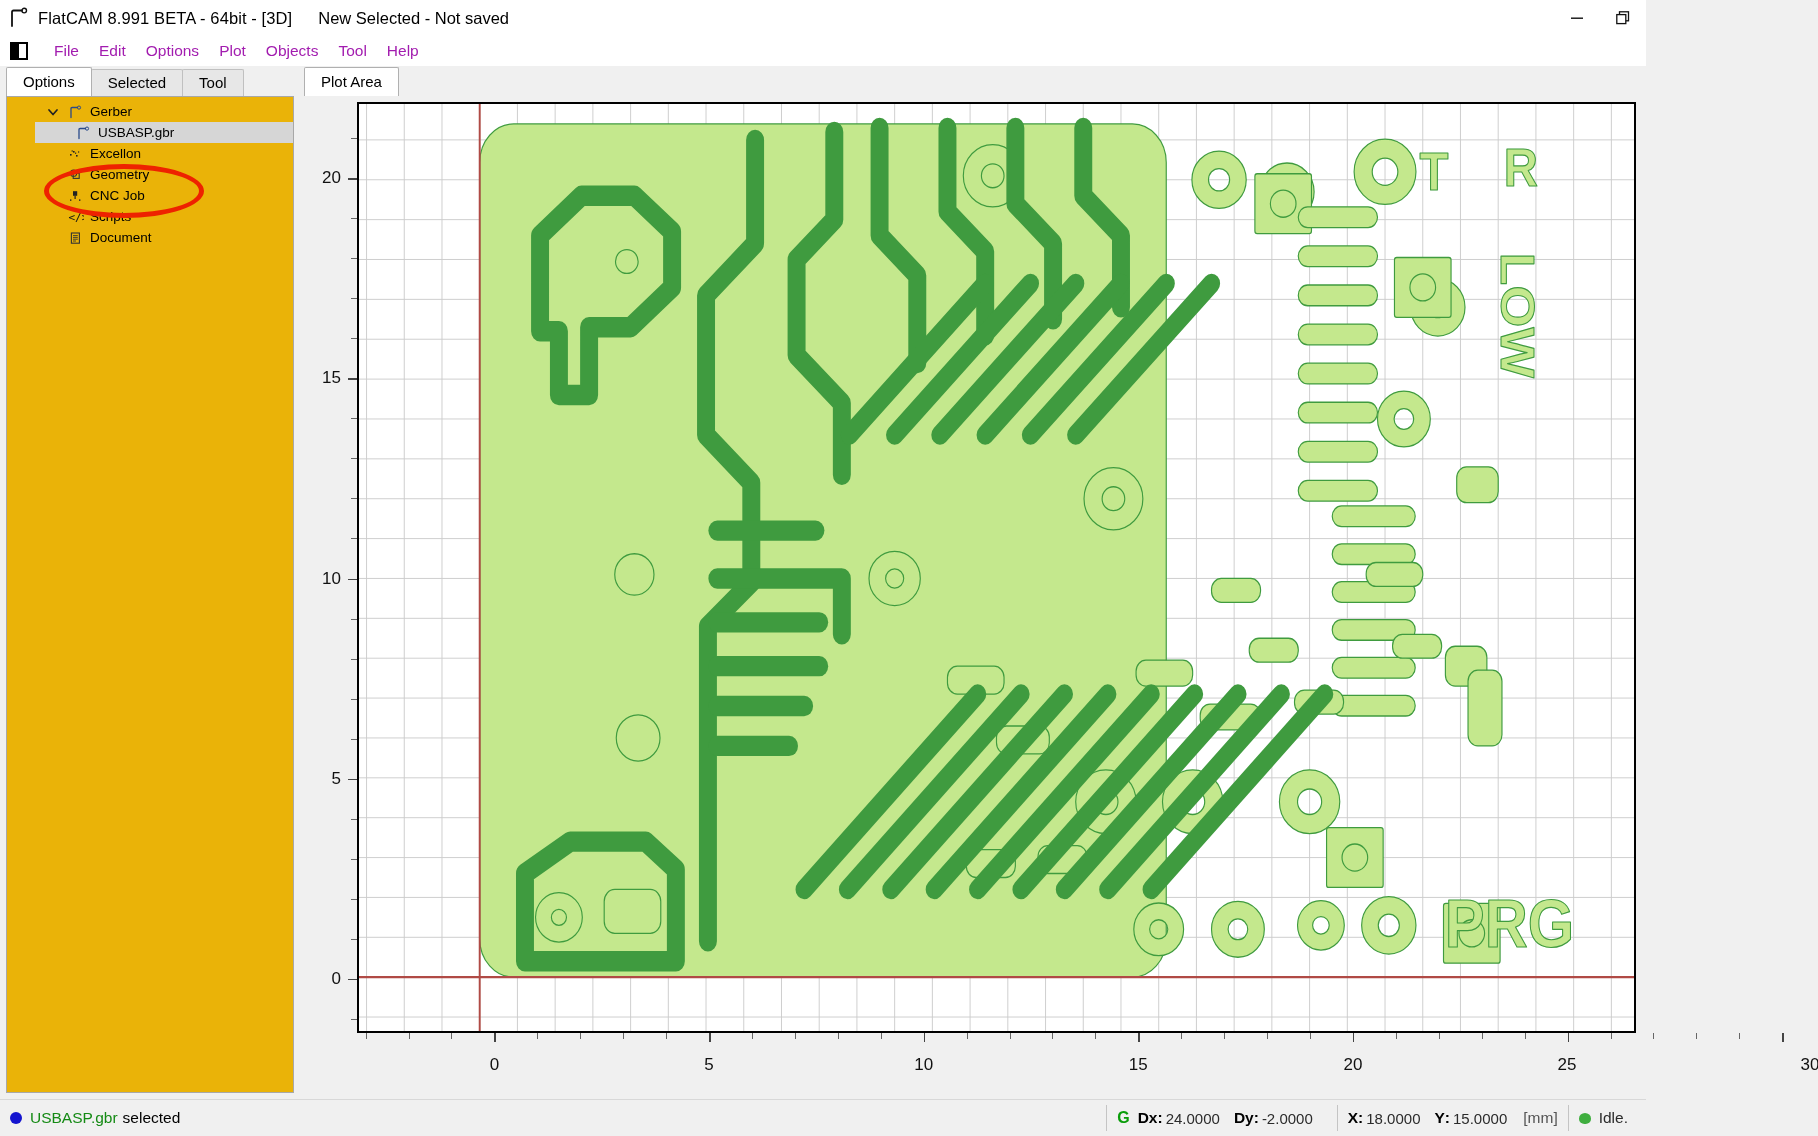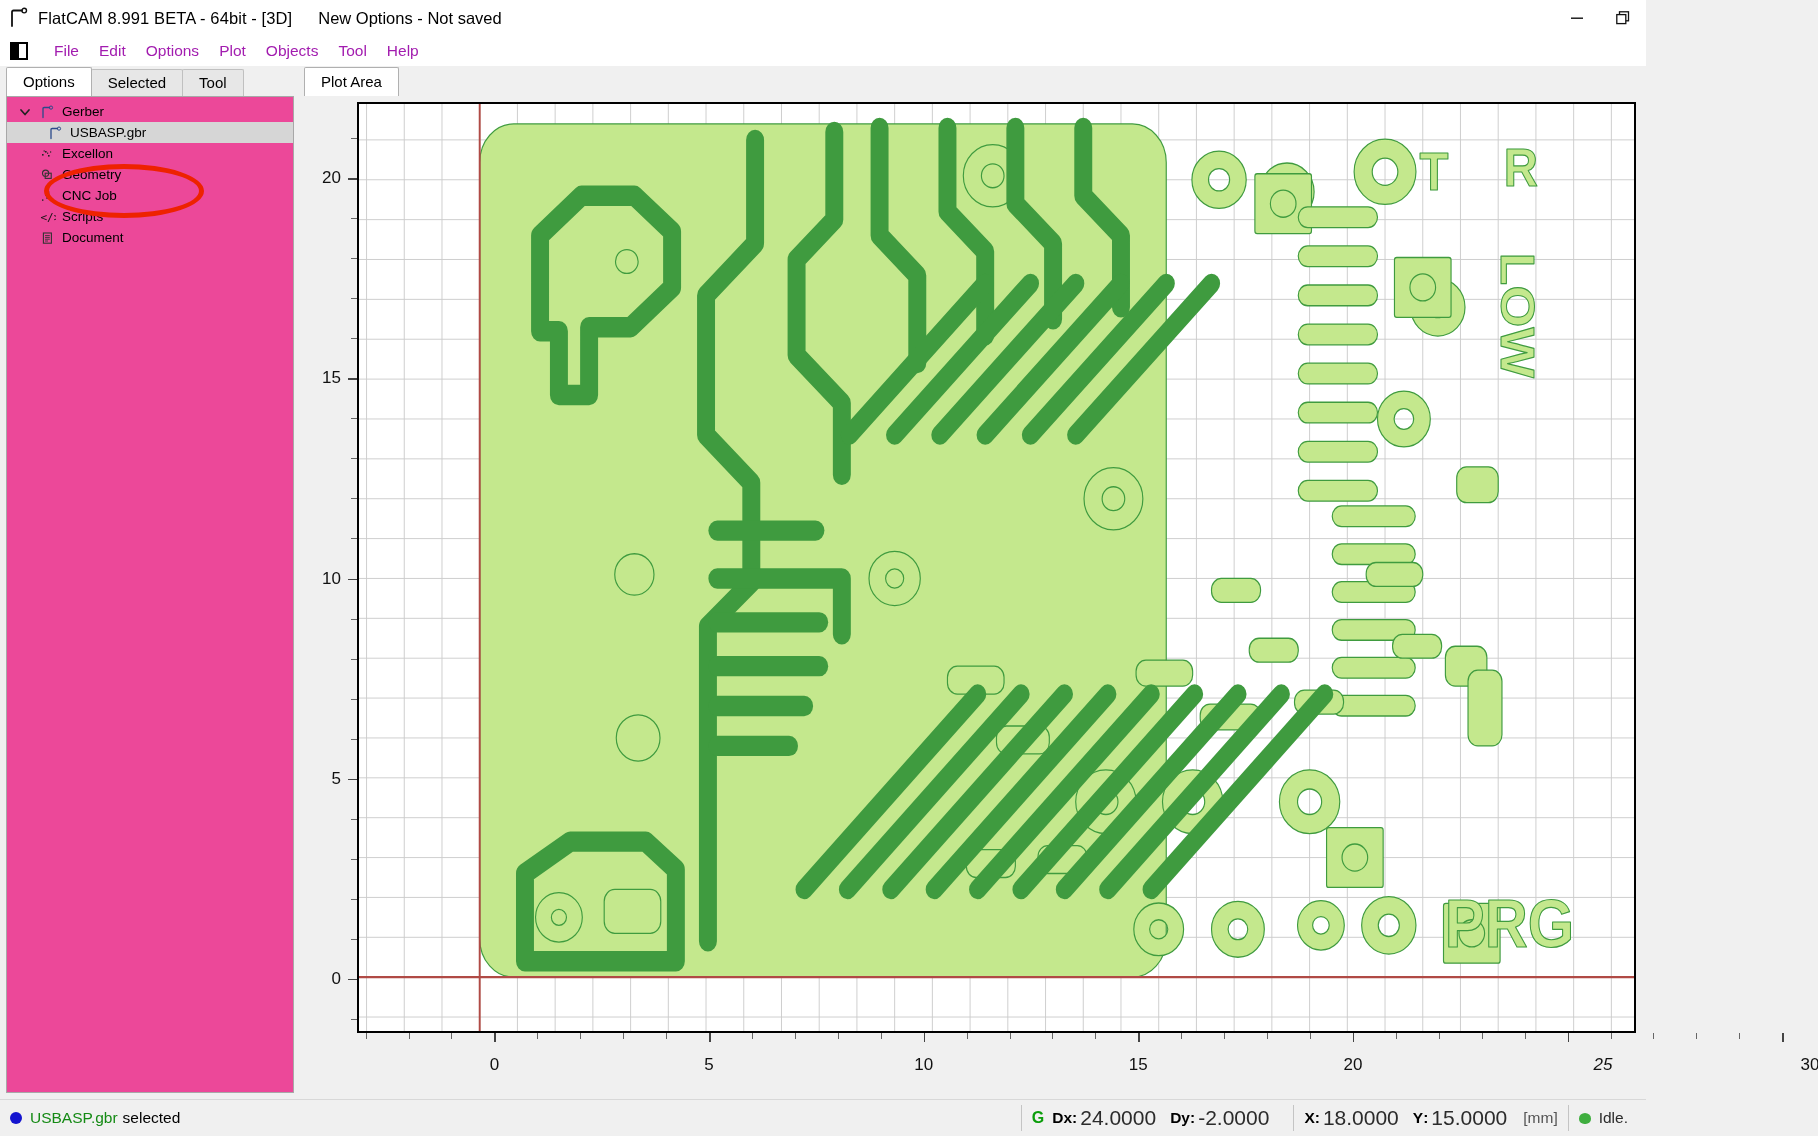--- a/index.html
+++ b/index.html
@@ -28,21 +28,21 @@
   
   .body{flex:1;display:flex;min-height:0;background:#f0f0f0;}
 
   
   .leftpanel{width:300px;flex:0 0 300px;display:flex;flex-direction:column;background:#f0f0f0;position:relative;}
   .tabrow{height:30px;display:flex;align-items:flex-end;padding-left:6px;flex:0 0 30px;background:#f0f0f0;}
   .tab{height:26px;line-height:26px;padding:0 16px;font-size:15px;color:#000;
        background:#e7e7e7;border:1px solid #c0c0c0;border-bottom:none;margin-right:-1px;
        border-radius:2px 2px 0 0;cursor:default;white-space:nowrap;}
   .tab.active{background:#ffffff;border-color:#b0b0b0;height:28px;line-height:28px;position:relative;z-index:3;}
-  .treebox{flex:1;margin:0 6px 6px 6px;background:#ec4899;border:1px solid #a8a8a8;overflow:hidden;position:relative;}
+  .treebox{flex:1;margin:0 6px 6px 6px;background:#eab308;border:1px solid #a8a8a8;overflow:hidden;position:relative;padding-left:28px;}
   .tree{padding-top:4px;}
   .trow{height:21px;display:flex;align-items:center;font-size:13.5px;color:#000;padding-left:6px;cursor:default;white-space:nowrap;}
   .trow.child{padding-left:40px;}
   .trow.parent{padding-left:32px;}
   .trow.sel{background:#d6d6d6;}
   .arrow{width:16px;height:16px;display:inline-flex;align-items:center;justify-content:center;margin-right:2px;position:absolute;left:10px;}
   .ticon{width:17px;height:16px;margin-right:6px;display:inline-flex;align-items:center;justify-content:center;flex:0 0 17px;}
   .tlabel{font-size:13.5px;color:#000;}
 
   
@@ -66,39 +66,39 @@
 
   
   .statusbar{height:36px;flex:0 0 36px;display:flex;align-items:center;background:#f0f0f0;border-top:1px solid #d8d8d8;}
   .sb-dot{width:12px;height:12px;border-radius:50%;background:#1414cf;margin-left:10px;margin-right:8px;flex:0 0 12px;}
   .sb-green{color:#158a15;font-size:15.5px;}
   .sb-black{color:#000;font-size:15.5px;margin-left:5px;}
   .sb-spacer{flex:1;}
   .sb-grp{display:flex;align-items:center;height:26px;border-left:1px solid #c4c4c4;padding:0 10px;}
   .sb-gicon{color:#0a9d0a;font-weight:bold;font-size:16px;margin-right:8px;}
   .sb-k{font-weight:bold;color:#000;font-size:15.5px;}
-  .sb-v{color:#2b2b2b;font-size:21px;margin-left:3px;margin-right:14px;}
+  .sb-v{color:#2b2b2b;font-size:15px;margin-left:3px;margin-right:14px;}
   .sb-unit{color:#555;font-size:15.5px;margin-left:2px;}
   .sb-idle{color:#2b2b2b;font-size:15.5px;margin-left:8px;}
   .sb-idledot{width:12px;height:11px;border-radius:50% 50% 45% 45%;background:#3fae3f;flex:0 0 12px;}
 </style>
 </head>
 <body>
 
 <div class="app">
 
   <div class="titlebar">
     <div class="tb-icon">
       <svg width="22" height="22" viewBox="0 0 22 22">
         <path d="M4 19 L4 5 Q4 3.5 5.5 3.5 L14 3.5" stroke="#111" stroke-width="1.8" fill="none" stroke-linecap="round"></path>
         <circle cx="16.2" cy="3.6" r="2.3" stroke="#111" stroke-width="1.4" fill="none"></circle>
       </svg>
     </div>
     <div class="tb-title">FlatCAM 8.991 BETA - 64bit - [3D]</div>
-    <div class="tb-sub">New Options - Not saved</div>
+    <div class="tb-sub">New Selected - Not saved</div>
     <div class="tb-spacer"></div>
     <div class="wbtn">
       <svg width="16" height="16" viewBox="0 0 16 16">
         <rect x="2" y="7.5" width="12" height="1.4" fill="#111"></rect>
       </svg>
     </div>
     <div class="wbtn">
       <svg width="16" height="16" viewBox="0 0 16 16">
         <rect x="4.5" y="1.8" width="9" height="9" fill="none" stroke="#111" stroke-width="1.3"></rect>
         <rect x="1.8" y="4.6" width="9" height="9" fill="#fff" stroke="#111" stroke-width="1.3"></rect>
@@ -286,21 +286,21 @@
             <div class="xtick-mark minor" style="left: 867.166px;"></div>
             <div class="xtick-mark minor" style="left: 910.095px;"></div>
             <div class="xtick-mark minor" style="left: 953.024px;"></div>
             <div class="xtick-mark" style="left: 995.953px;"></div>
             <div class="xtick-lbl" style="left: 995.953px;">20</div>
             <div class="xtick-mark minor" style="left: 1038.88px;"></div>
             <div class="xtick-mark minor" style="left: 1081.81px;"></div>
             <div class="xtick-mark minor" style="left: 1124.74px;"></div>
             <div class="xtick-mark minor" style="left: 1167.67px;"></div>
             <div class="xtick-mark" style="left: 1210.6px;"></div>
-            <div class="xtick-lbl" style="left: 1246px; font-style: italic;">25</div>
+            <div class="xtick-lbl" style="left: 1210px;">25</div>
             <div class="xtick-mark minor" style="left: 1253.53px;"></div>
             <div class="xtick-mark minor" style="left: 1296.46px;"></div>
             <div class="xtick-mark minor" style="left: 1339.38px;"></div>
             <div class="xtick-mark minor" style="left: 1382.31px;"></div>
             <div class="xtick-mark" style="left: 1425.24px;"></div>
             <div class="xtick-lbl" style="left: 1453px;">30</div>
           </div>
 
         <div class="canvaswrap">
           <svg id="plotsvg" width="100%" height="100%" preserveAspectRatio="none" viewBox="0 0 1447 927">

